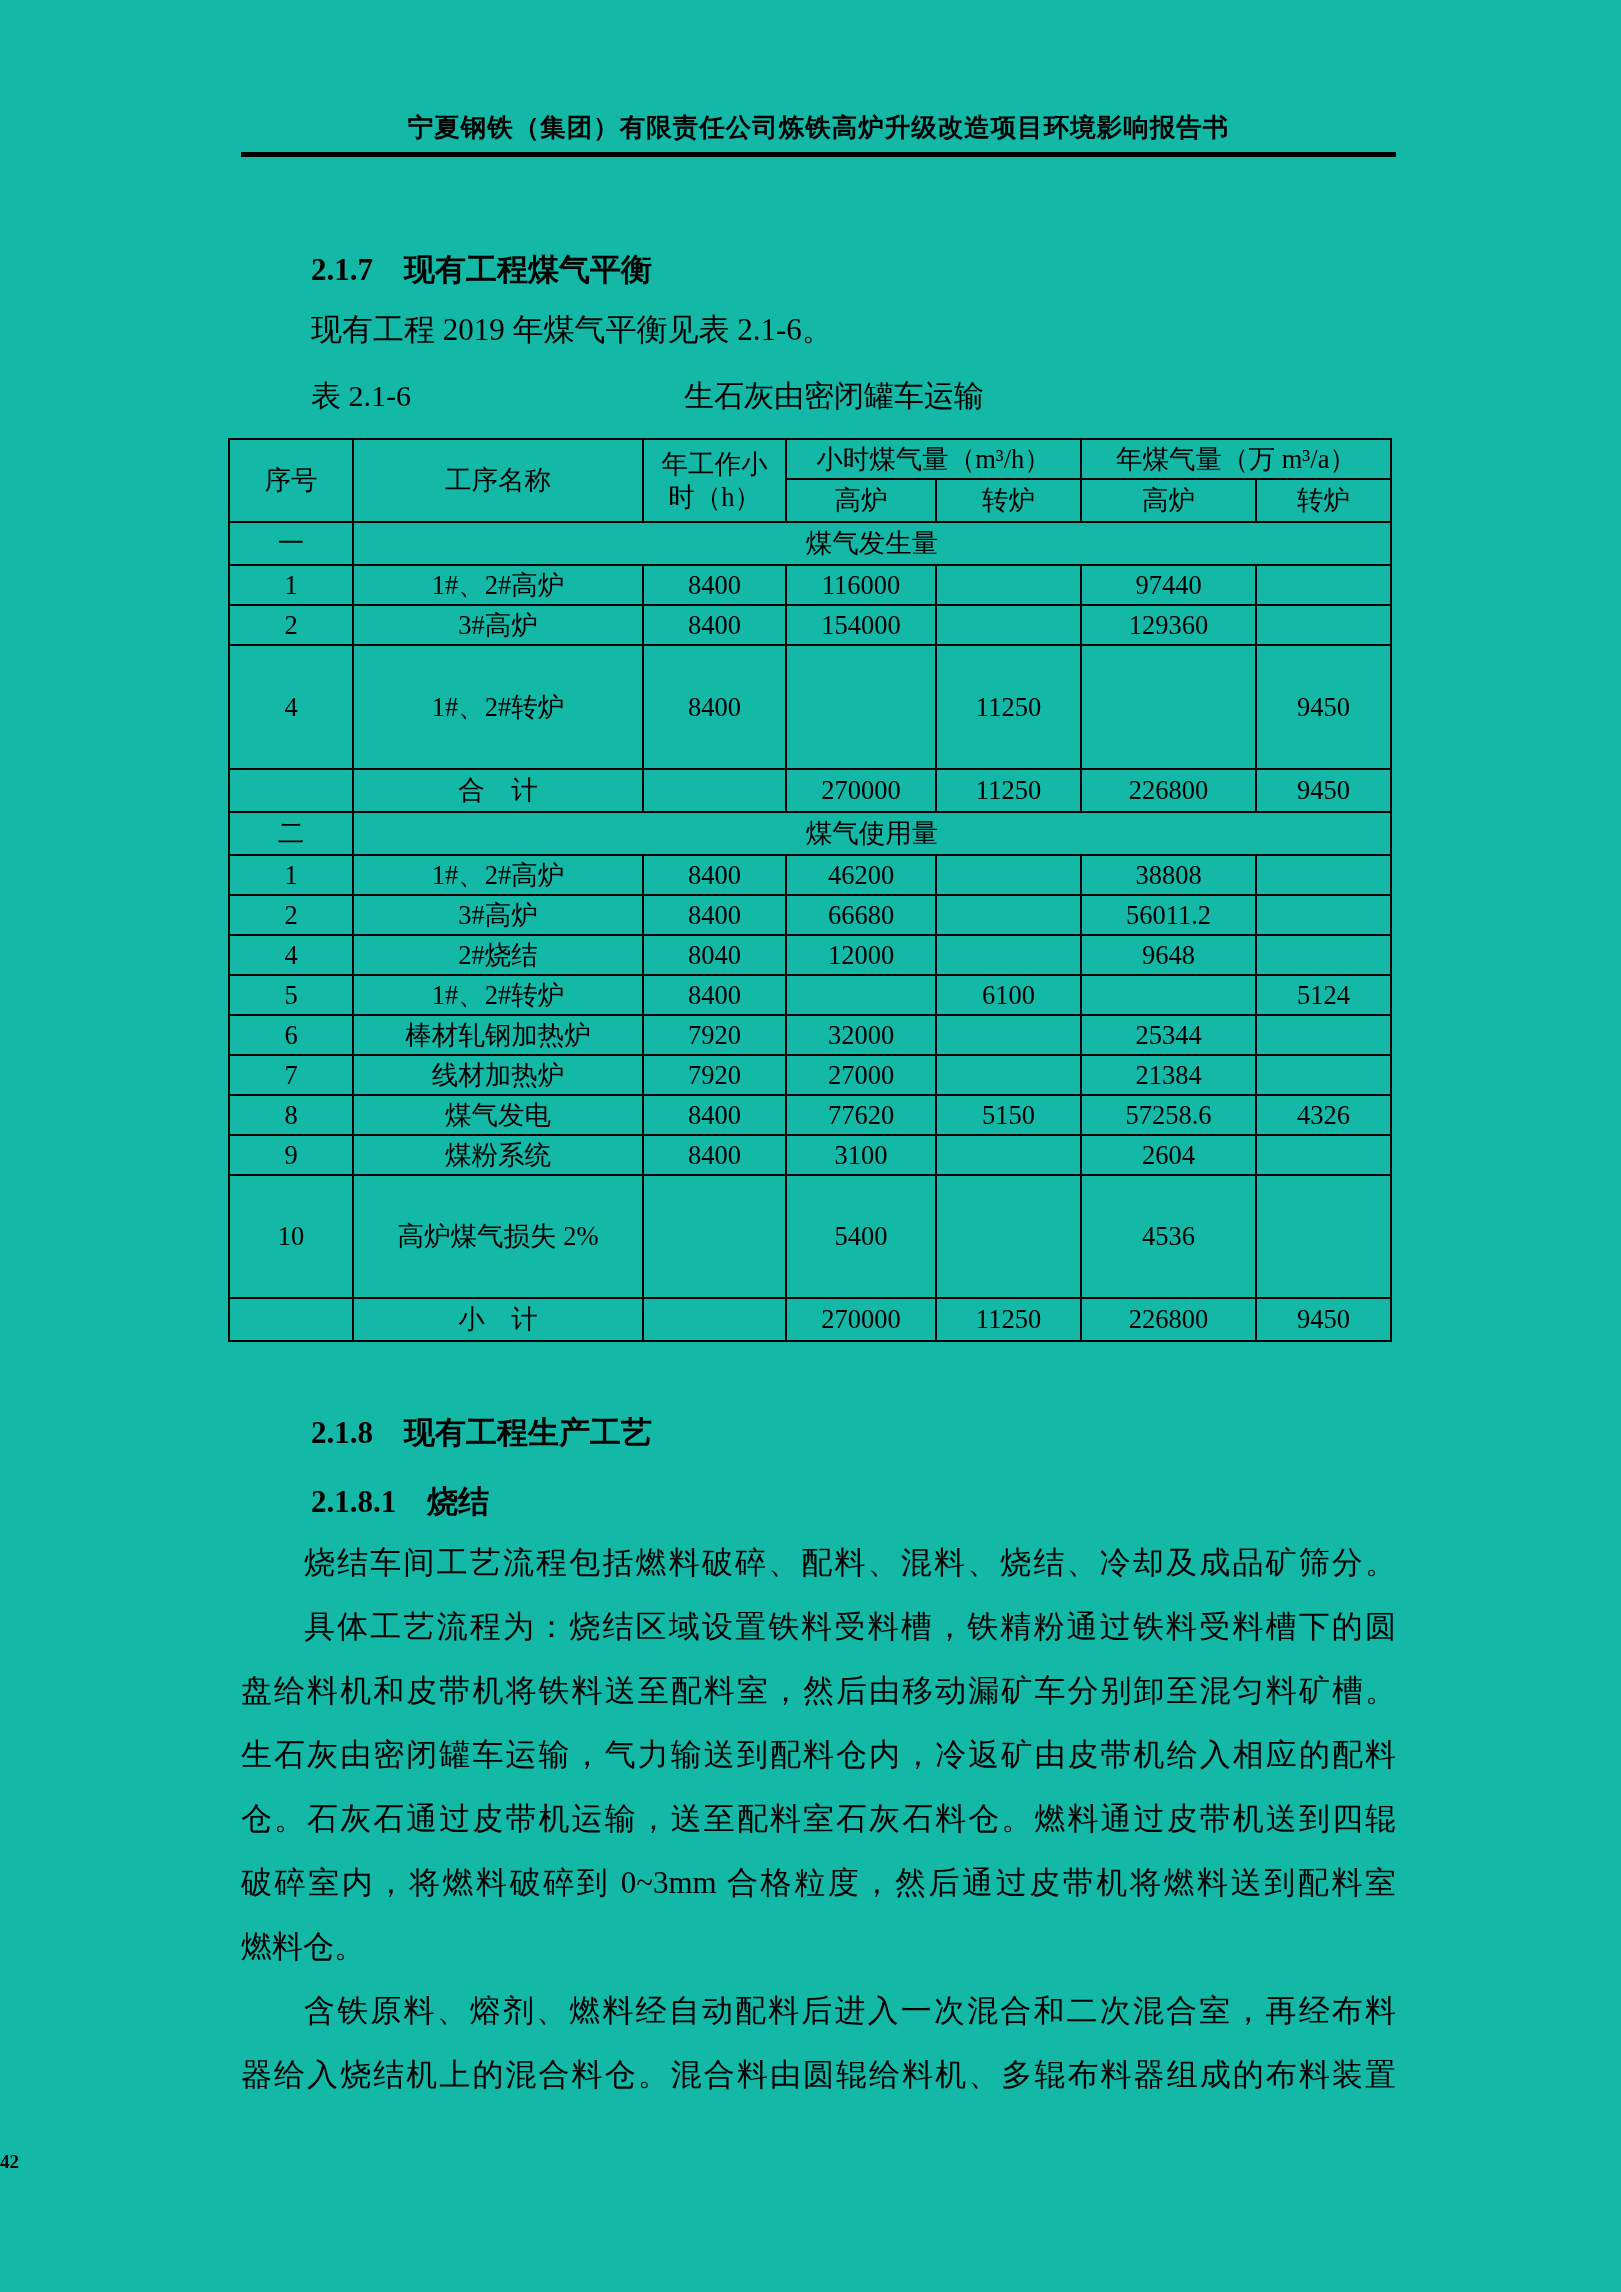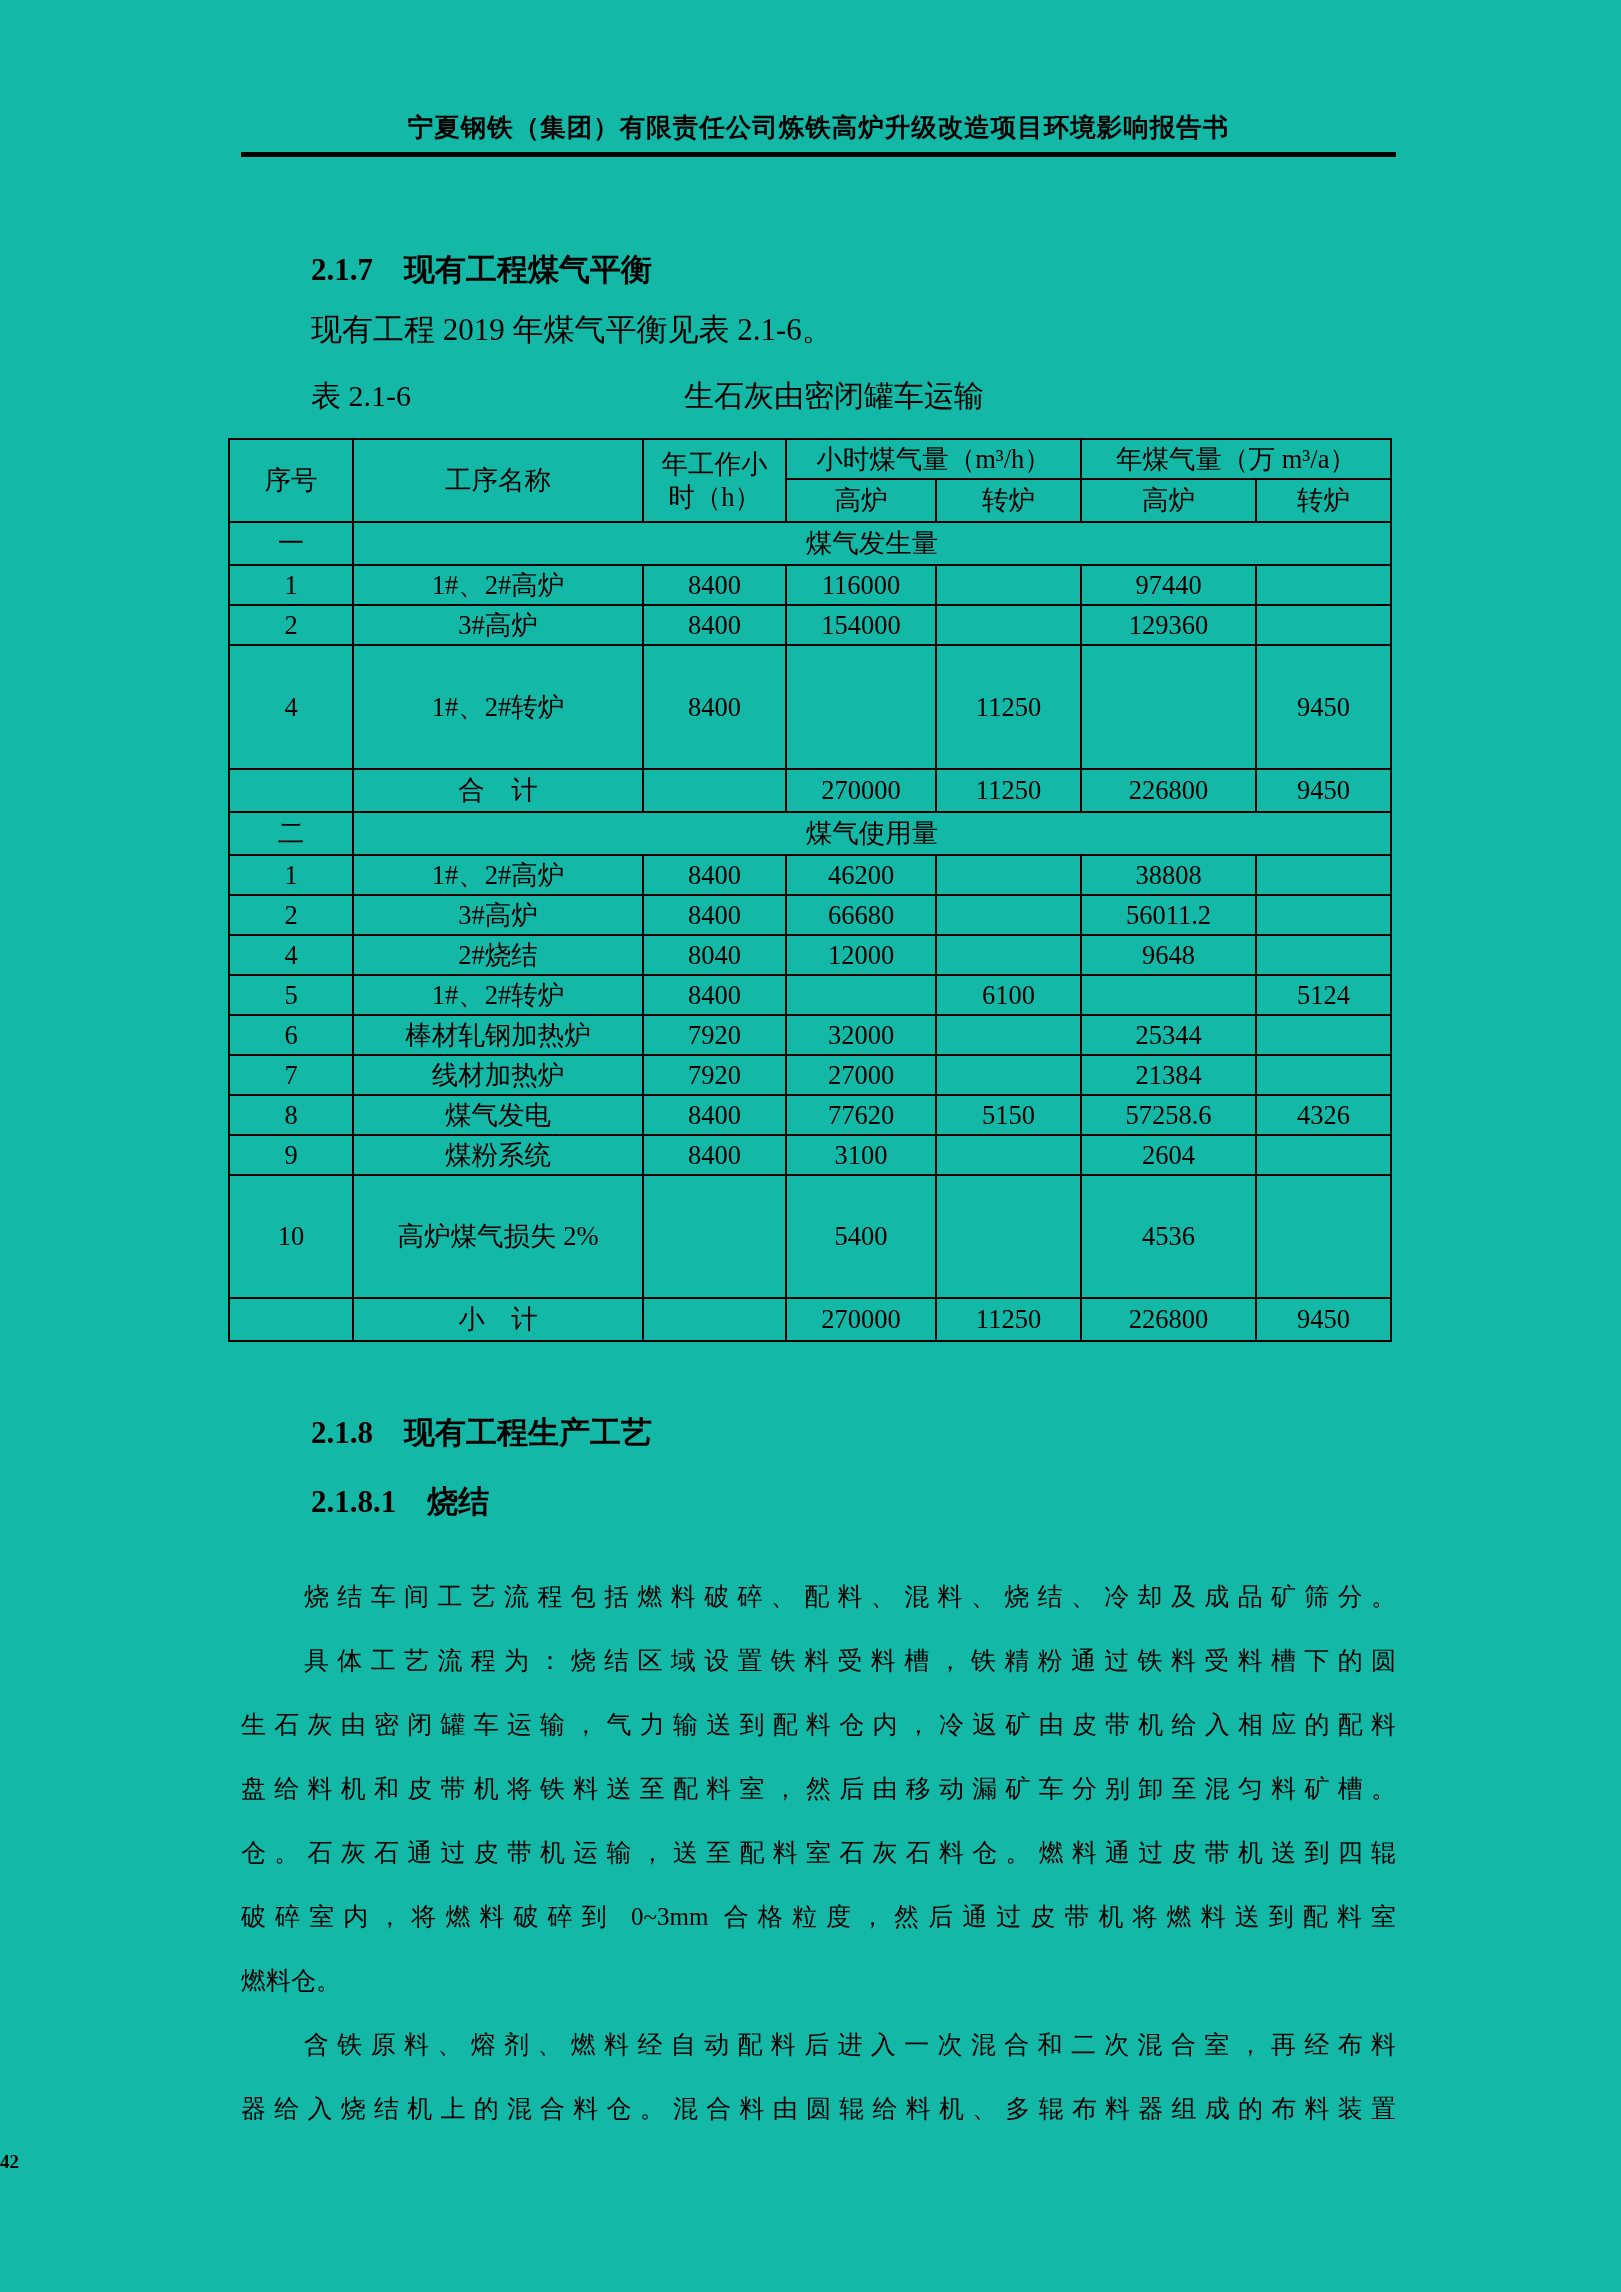--- a/index.html
+++ b/index.html
@@ -84,22 +84,22 @@
   tr.tall1 { height: 124px; }
   tr.tall2 { height: 123px; }
   tr.tot   { height: 43px; }
   td.prewrap { white-space: pre-line; line-height: 32px; }
   td.vbottom { vertical-align: bottom; padding-bottom: 9.8px; }
   td.lowered { vertical-align: bottom; padding-bottom: 2.9px; }
 
   
   .bodytext {
     position: absolute;
-    top: 1565px; left: 241px; width: 1155px;
-    font-size: 25px;
+    top: 1531px; left: 241px; width: 1155px;
+    font-size: 31px;
   }
   .bodytext .line {
     height: 64px; line-height: 64px;
     white-space: normal;
     overflow: hidden;
   }
   .jline { text-align: justify; text-align-last: justify; }
   .lastline { text-align: left; }
   .indent { text-indent: 63px; }
 
@@ -291,22 +291,22 @@
       </tr>
     </tbody>
   </table>
 
   <h2 class="heading h218">2.1.8　现有工程生产工艺</h2>
   <h2 class="heading h2181">2.1.8.1　烧结</h2>
 
   <div class="bodytext">
     <div class="line jline indent">烧结车间工艺流程包括燃料破碎、配料、混料、烧结、冷却及成品矿筛分。</div>
     <div class="line jline indent">具体工艺流程为：烧结区域设置铁料受料槽，铁精粉通过铁料受料槽下的圆</div>
+    <div class="line jline">盘给料机和皮带机将铁料送至配料室，然后由移动漏矿车分别卸至混匀料矿槽。</div>
     <div class="line jline">生石灰由密闭罐车运输，气力输送到配料仓内，冷返矿由皮带机给入相应的配料</div>
-    <div class="line jline">盘给料机和皮带机将铁料送至配料室，然后由移动漏矿车分别卸至混匀料矿槽。</div>
     <div class="line jline">仓。石灰石通过皮带机运输，送至配料室石灰石料仓。燃料通过皮带机送到四辊</div>
     <div class="line jline">破碎室内，将燃料破碎到 0~3mm 合格粒度，然后通过皮带机将燃料送到配料室</div>
     <div class="line lastline">燃料仓。</div>
     <div class="line jline indent">含铁原料、熔剂、燃料经自动配料后进入一次混合和二次混合室，再经布料</div>
     <div class="line jline">器给入烧结机上的混合料仓。混合料由圆辊给料机、多辊布料器组成的布料装置</div>
   </div>
 
   <div class="page-number">42</div>
 
 </div>

